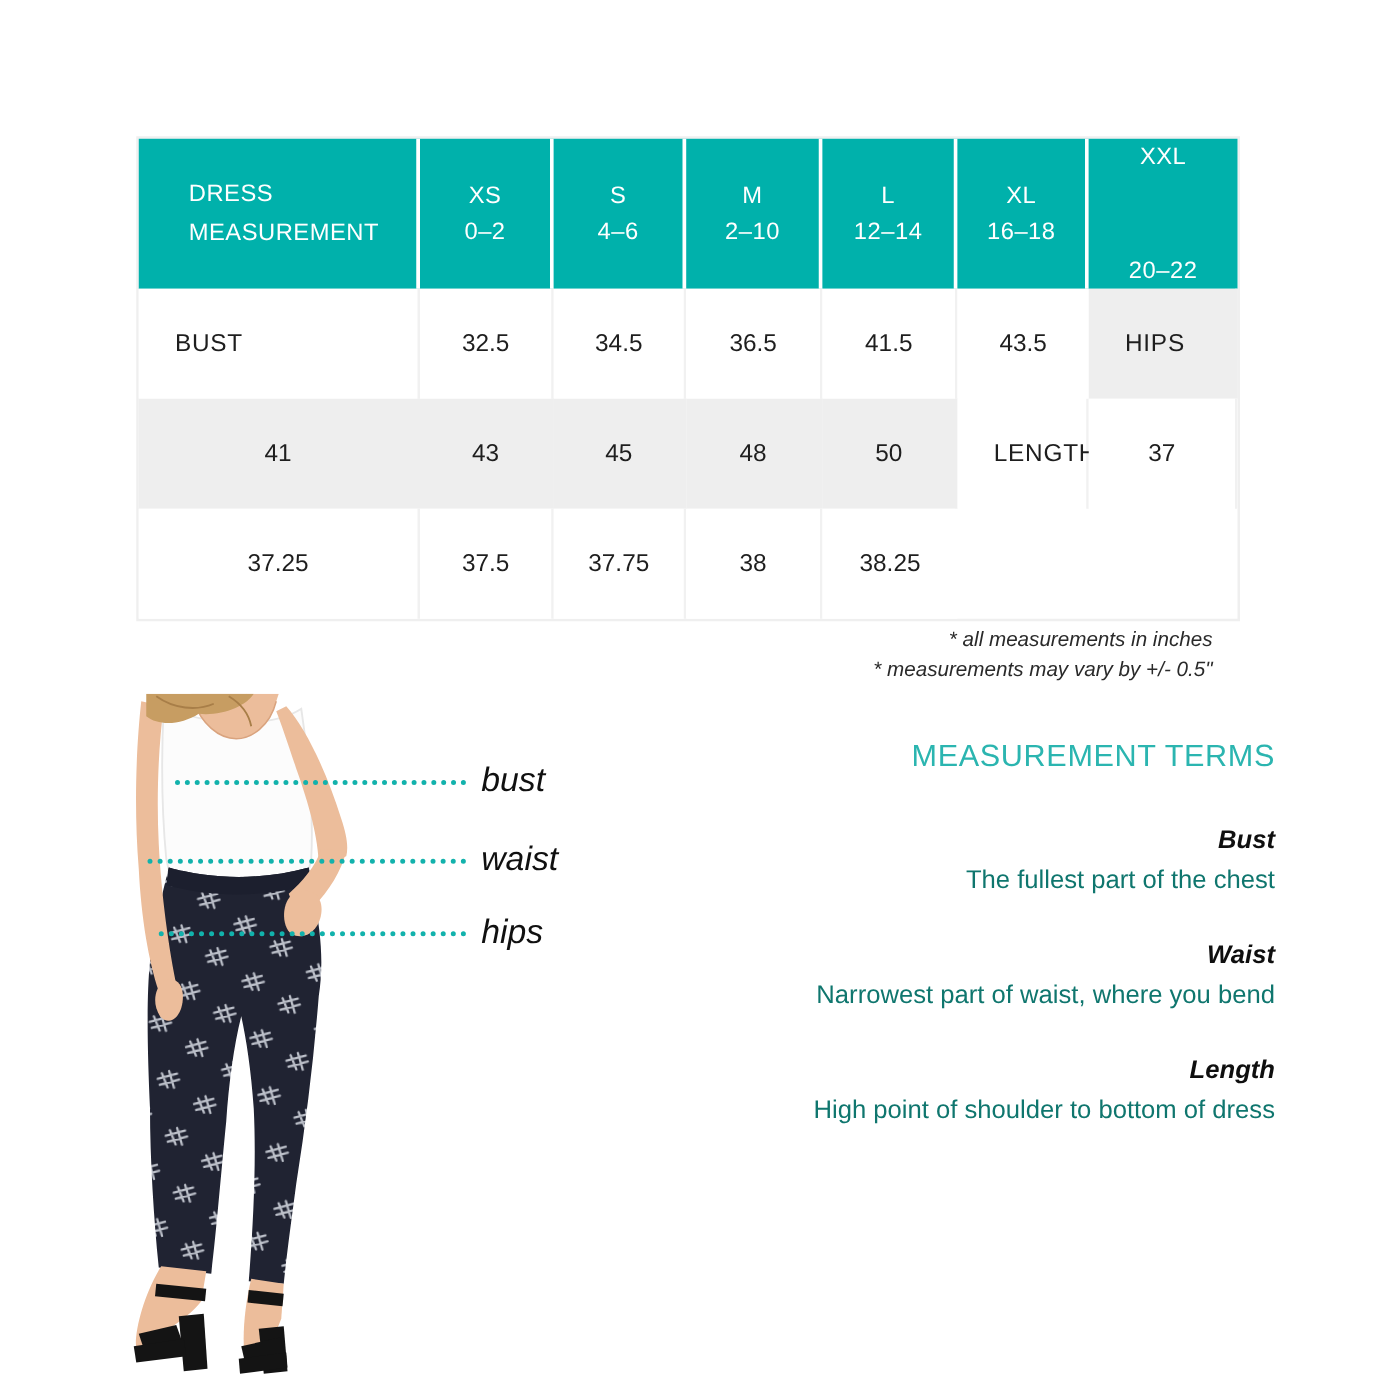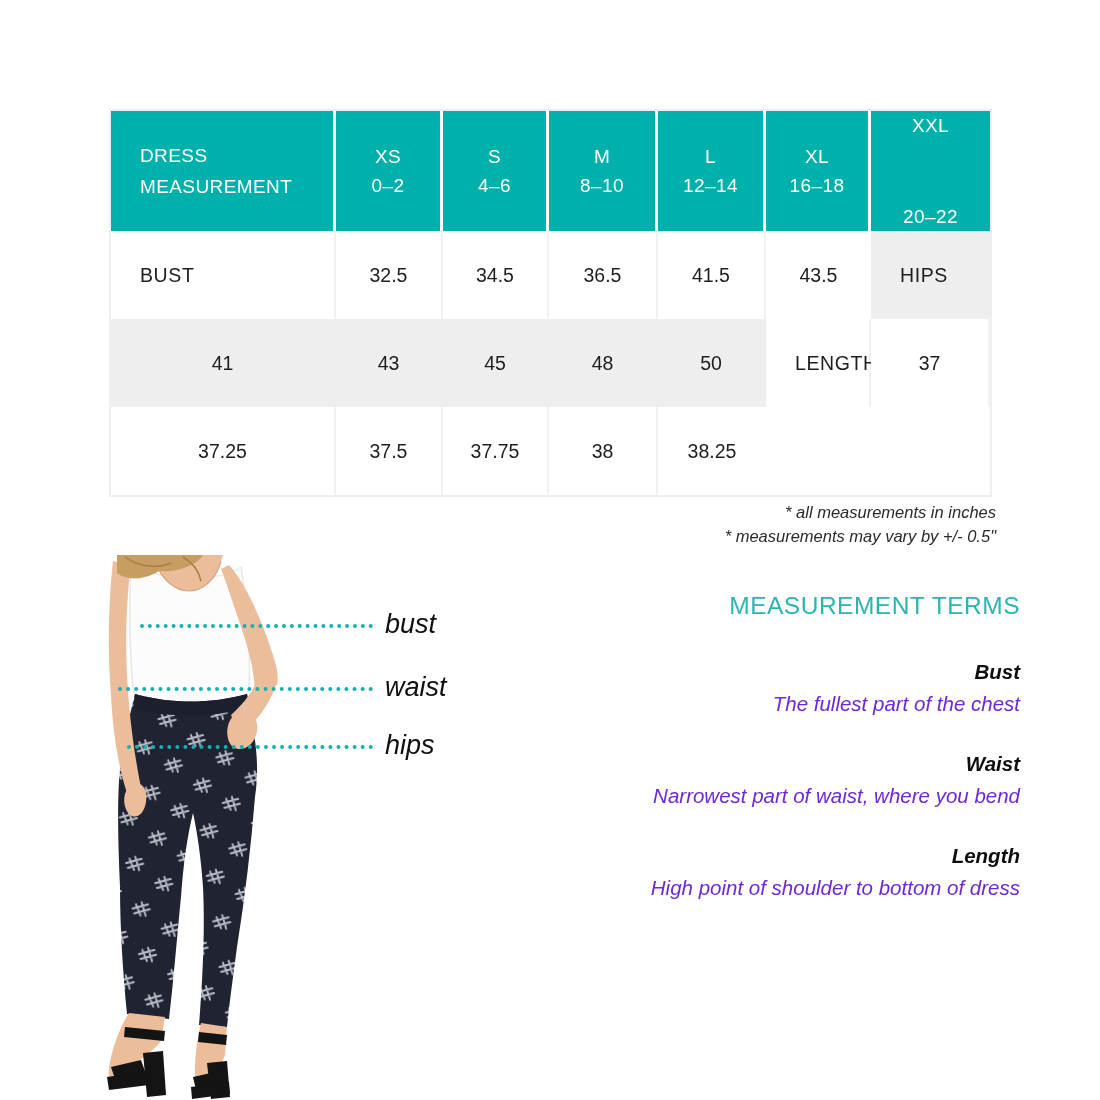--- a/index.html
+++ b/index.html
@@ -17,33 +17,33 @@
     grid-template-rows:120px 88px 88px 88px;
     border:2px solid #efefef;background:#ffffff;
   }
   .th{
     background:#00b1ab;color:#ffffff;display:flex;flex-direction:column;
     align-items:center;justify-content:center;font-size:19px;line-height:29px;
     letter-spacing:.4px;border-right:3px solid #ffffff;
   }
   .th.lastcol{border-right:none;justify-content:space-between;}
   .th.corner{align-items:flex-start;padding-left:29px;padding-right:20px;}
-  .th.corner span{line-height:31px;}
+  .th.corner span{line-height:31px;margin-left:11px;}
   .td{
     display:flex;align-items:center;justify-content:center;
     font-size:19.5px;color:#1e1e1e;background:#ffffff;
     border-right:2px solid #f1f1f1;
   }
   .td.lastcol{border-right:none;}
   .td.rowlabel{justify-content:flex-start;padding-left:29px;letter-spacing:.6px;}
   .td.alt{background:#eeeeee;border-right-color:#eeeeee;}
 
   
   .footnotes{
-    position:absolute;right:104px;top:500px;text-align:right;
+    position:absolute;right:130px;top:500px;text-align:right;
     font-style:italic;font-size:16.5px;line-height:24px;color:#2a2a2a;
   }
 
   
   .model-photo{position:absolute;left:105px;top:555px;width:230px;height:545px;}
   .measure-line{position:absolute;height:0;border-top:4px dotted #12b2ac;}
   .line-bust{left:140px;top:624px;width:233px;}
   .line-waist{left:118px;top:687px;width:255px;}
   .line-hips{left:127px;top:745px;width:246px;}
   .measure-label{
@@ -52,21 +52,21 @@
   .label-bust{top:609px;}
   .label-waist{top:672px;}
   .label-hips{top:730px;}
 
   
   .terms{position:absolute;left:550px;top:592px;width:470px;text-align:right;}
   .terms-heading{color:#2bb5b0;font-size:24.5px;letter-spacing:.5px;}
   .term-block{margin-top:40px;}
   .term-block + .term-block{margin-top:36px;}
   .term-name{font-weight:bold;font-style:italic;font-size:20.5px;color:#0f0f0f;}
-  .term-def{font-size:20.5px;color:#6d28d9;margin-top:8px;font-style:italic;}
+  .term-def{font-size:20.5px;color:#0f766e;margin-top:8px;}
 </style>
 </head>
 <body>
 
 <div>
 
   <div class="size-table">
 
     <div class="th corner">
       <span>DRESS MEASUREMENT</span>
@@ -74,21 +74,21 @@
     <div class="th">
       <span>XS</span>
       <span>0–2</span>
     </div>
     <div class="th">
       <span>S</span>
       <span>4–6</span>
     </div>
     <div class="th">
       <span>M</span>
-      <span>8–10</span>
+      <span>2–10</span>
     </div>
     <div class="th">
       <span>L</span>
       <span>12–14</span>
     </div>
     <div class="th">
       <span>XL</span>
       <span>16–18</span>
     </div>
     <div class="th lastcol">

